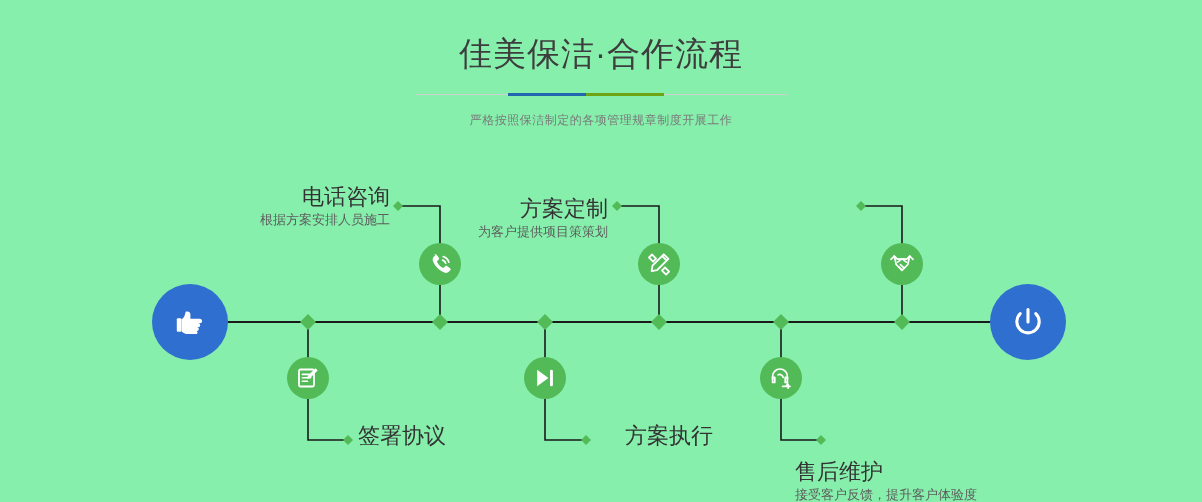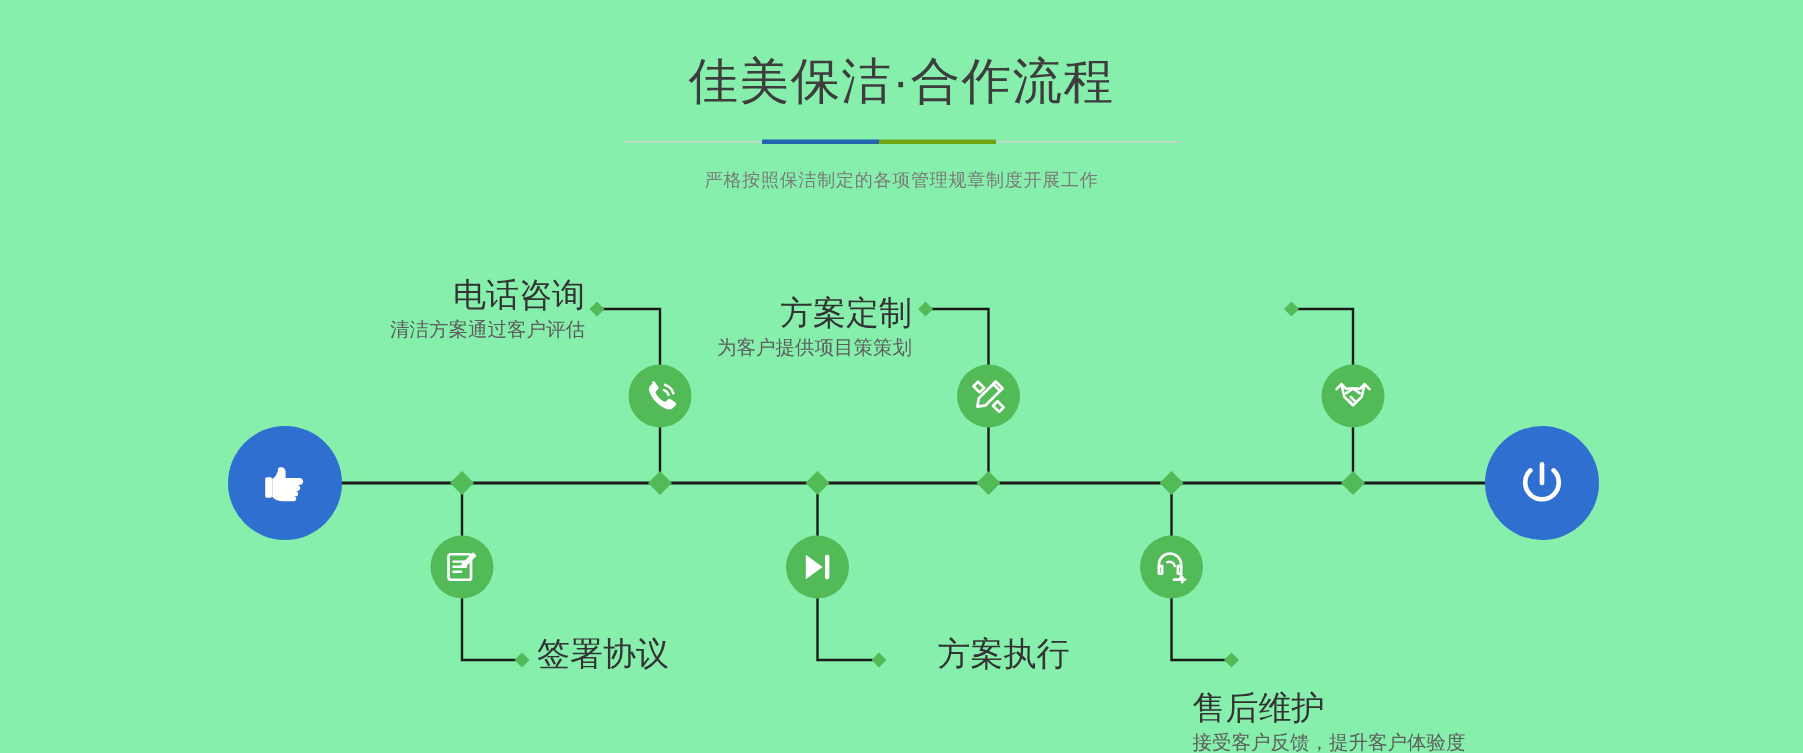--- a/index.html
+++ b/index.html
@@ -278,21 +278,21 @@
         <g stroke="#ffffff" stroke-width="1.7" stroke-linecap="round">
           <line x1="20.2" y1="19.6" x2="20.2" y2="23.2"></line>
           <line x1="18.4" y1="21.4" x2="22.0" y2="21.4"></line>
         </g>
       </svg>
     </span>
   </div>
 
   <div class="step-label align-right" style="left:138px; top:186px; width:252px;">
     <div class="title">电话咨询</div>
-    <div class="desc">清洁方案通过客户评估</div>
+    <div class="desc">根据方案安排人员施工</div>
   </div>
 
   <div class="step-label align-right" style="left:360px; top:198px; width:248px;">
     <div class="title">方案定制</div>
     <div class="desc">为客户提供项目策策划</div>
   </div>
 
 
   <div class="step-label align-left" style="left:358px; top:425px; width:260px;">
     <div class="title">签署协议</div>

